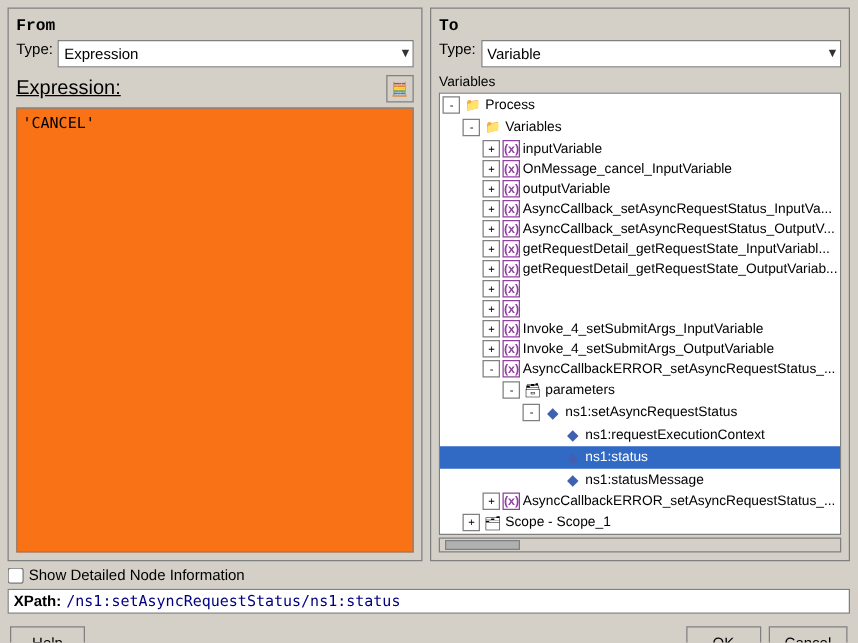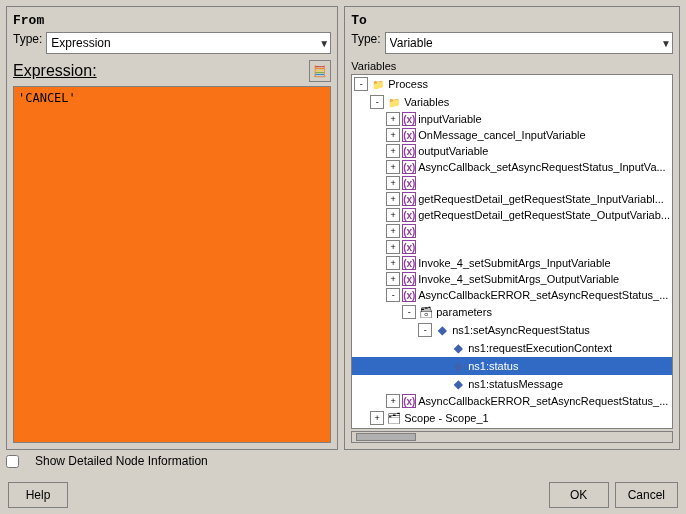--- a/index.html
+++ b/index.html
@@ -215,21 +215,21 @@
       border: 1px solid #808080;
     }
 
     .bottom-section {
       padding: 4px 6px;
     }
 
     .show-detailed-row {
       display: flex;
       align-items: flex-end;
-      gap: 16px;
+      gap: 4px;
       margin-bottom: 4px;
     }
 
     .show-detailed-row input[type="checkbox"] {
       width: 13px;
       height: 13px;
     }
 
     .xpath-row {
       display: flex;
@@ -373,20 +373,21 @@
           <span class="toggle-btn">+</span>
           <span class="item-icon var-icon" style="color:#9040a0;font-size:10px;border:1px solid #9040a0;width:14px;height:14px;">(x)</span>
           <span class="item-label">AsyncCallback_setAsyncRequestStatus_InputVa...</span>
         </div>
 
         <div class="tree-item">
           <span class="indent"></span>
           <span class="indent"></span>
           <span class="toggle-btn">+</span>
           <span class="item-icon var-icon" style="color:#9040a0;font-size:10px;border:1px solid #9040a0;width:14px;height:14px;">(x)</span>
+          <span class="item-label">AsyncCallback_setAsyncRequestStatus_OutputV...</span>
         </div>
 
         <div class="tree-item">
           <span class="indent"></span>
           <span class="indent"></span>
           <span class="toggle-btn">+</span>
           <span class="item-icon var-icon" style="color:#9040a0;font-size:10px;border:1px solid #9040a0;width:14px;height:14px;">(x)</span>
           <span class="item-label">getRequestDetail_getRequestState_InputVariabl...</span>
         </div>
 
@@ -511,20 +512,24 @@
         </div>
       </div>
     </div>
 
   </div>
 
   <div class="bottom-section">
     <div class="show-detailed-row">
       <input type="checkbox" style="">
       <span>Show Detailed Node Information</span>
+    </div>
+    <div class="xpath-row">
+      <span class="xpath-label">XPath:</span>
+      <span class="xpath-value">/ns1:setAsyncRequestStatus/ns1:status</span>
     </div>
   </div>
 
   <div class="footer-row">
     <div class="footer-left">
       <button class="footer-btn">Help</button>
     </div>
     <div class="footer-right">
       <button class="footer-btn">OK</button>
       <button class="footer-btn">Cancel</button>

